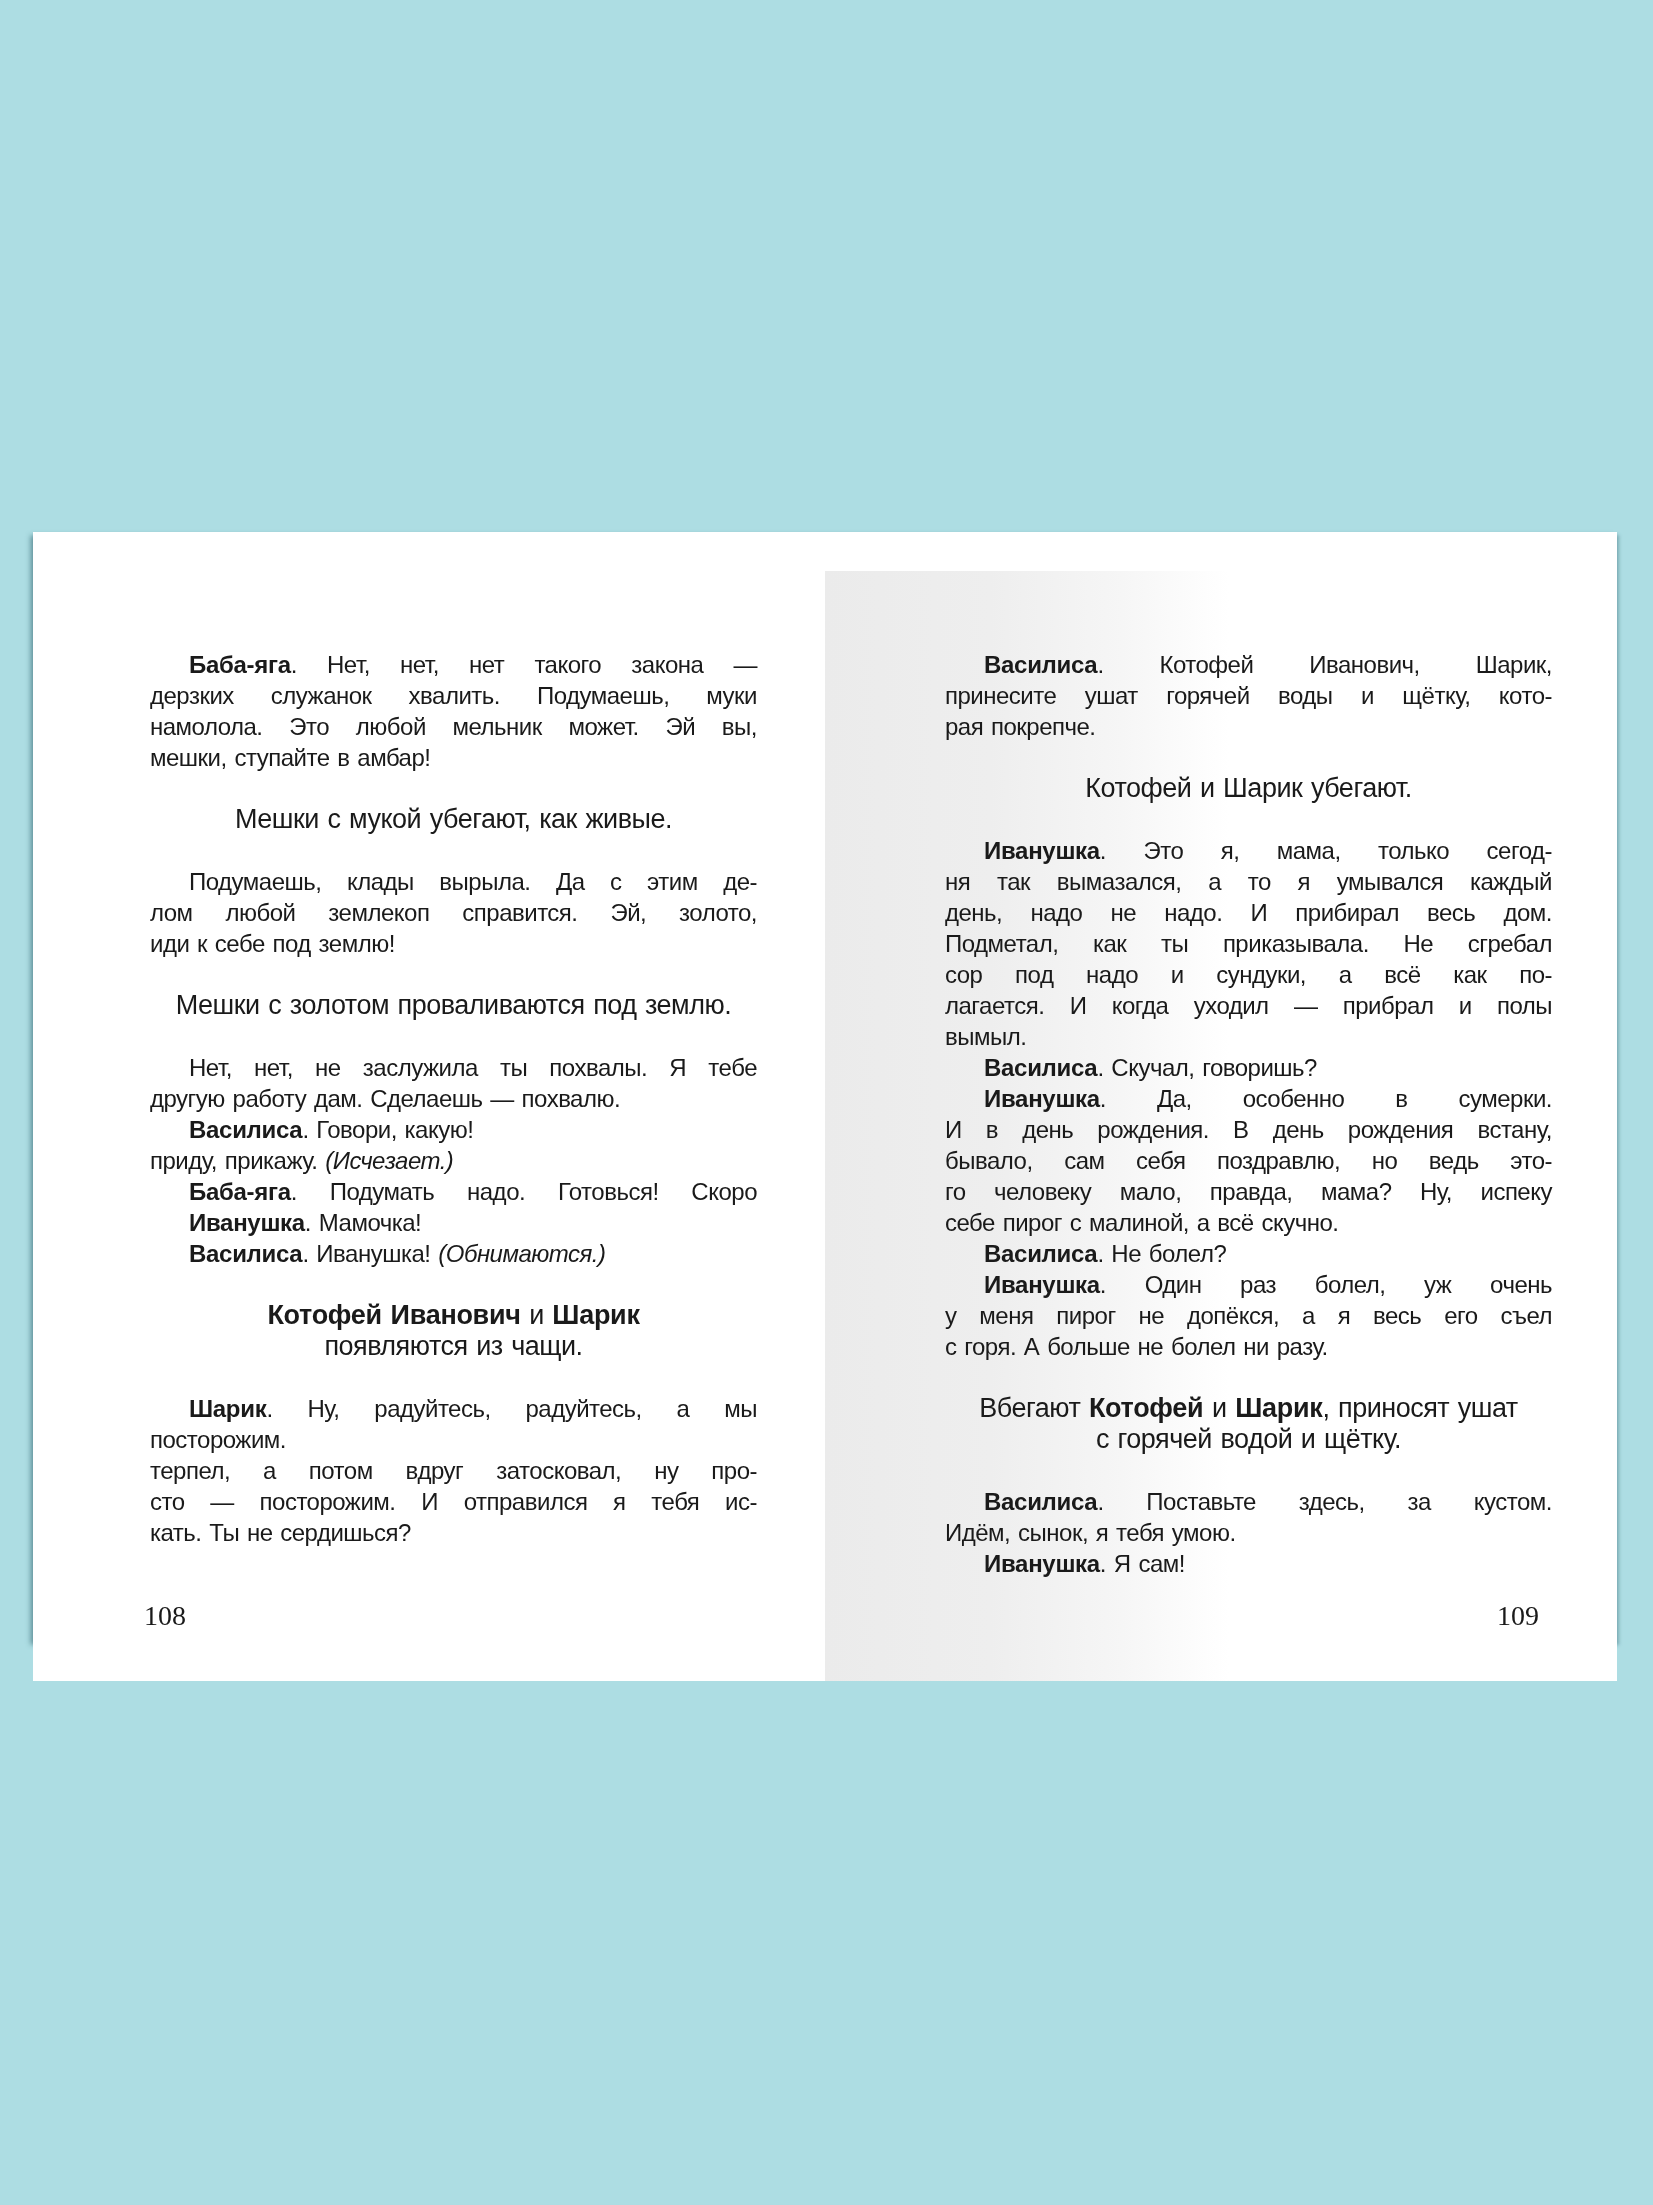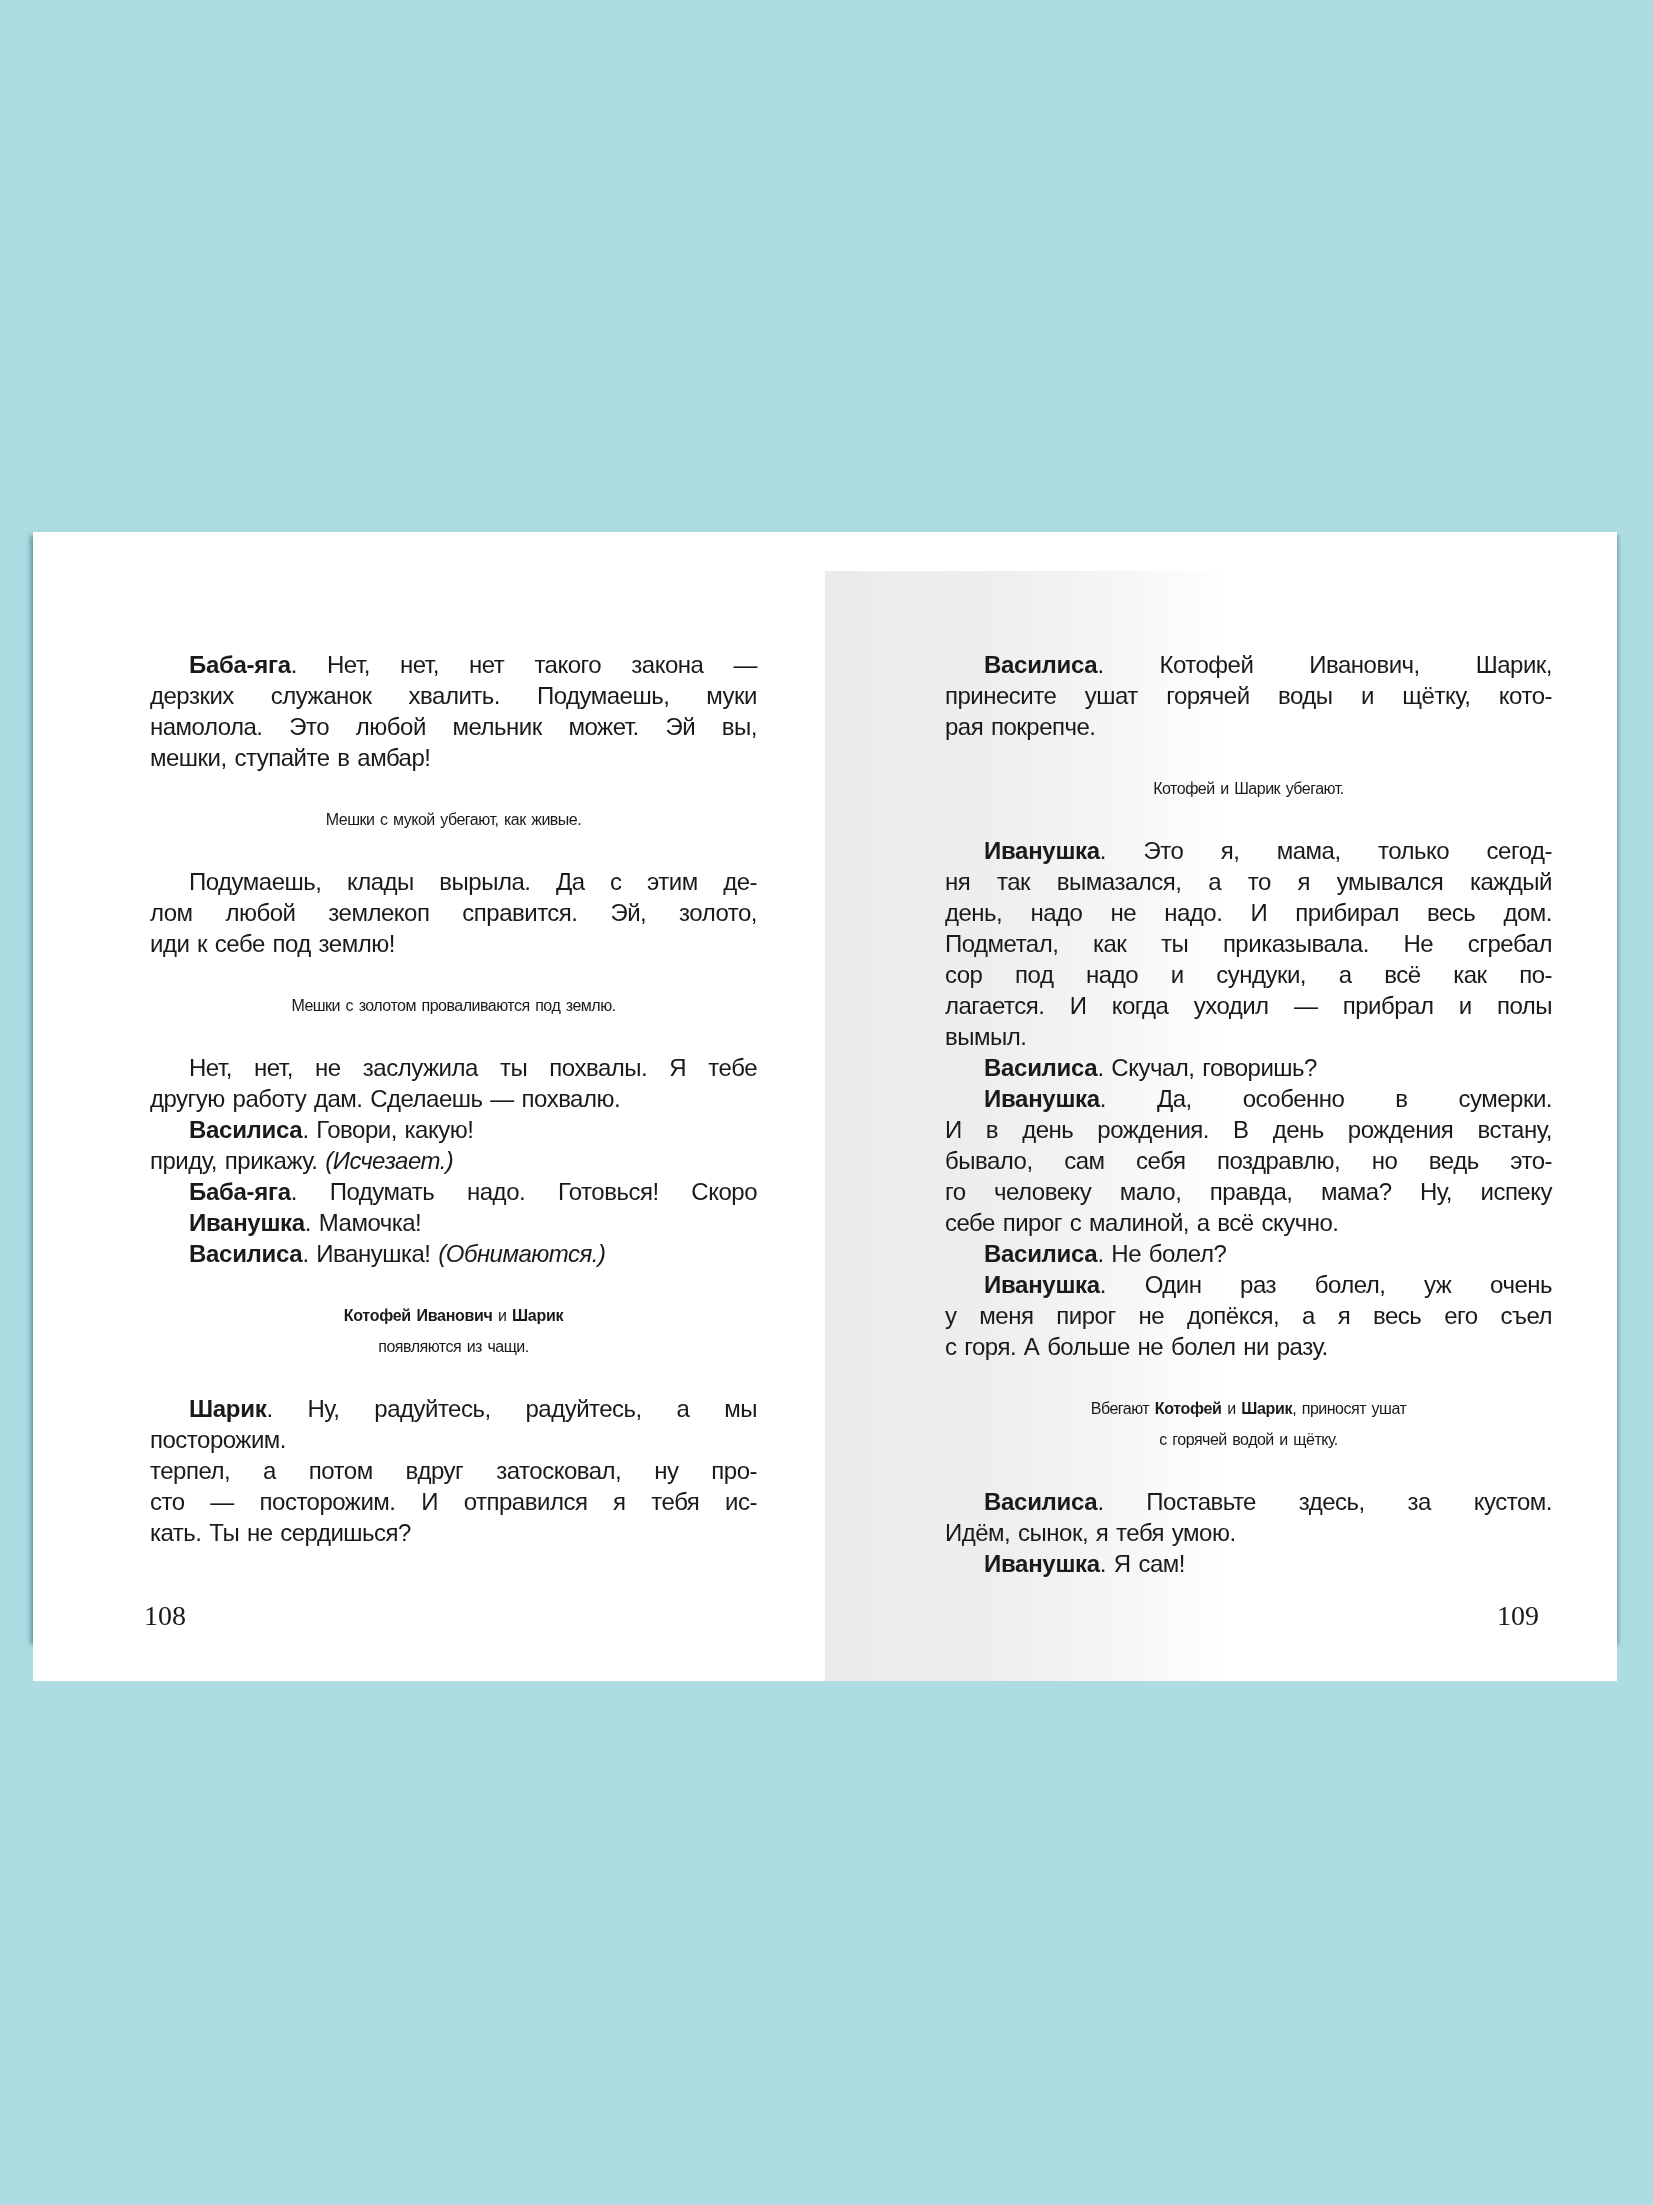--- a/index.html
+++ b/index.html
@@ -39,21 +39,21 @@
   .page-right .col { left: 120px; }
   .line {
     display: block;
     white-space: nowrap;
     text-align: justify;
     text-align-last: justify;
     height: 31px;
   }
   .line.last { text-align-last: left; }
   .line.indent { padding-left: 39px; }
-  .line.center { text-align: left; text-align-last: center; font-size: 16px; }
+  .line.center { text-align: left; text-align-last: center; font-size: 27px; }
   .gap { display: block; height: 31px; }
   b { font-weight: bold; letter-spacing: -0.3px; }
   i { font-style: italic; }
   .pagenum {
     position: absolute;
     top: 1029px;
     font-family: "Liberation Serif", serif;
     font-size: 28px;
     color: #1a1a1a;
   }

